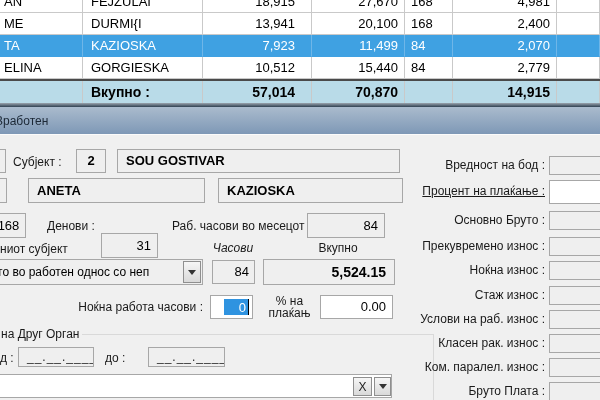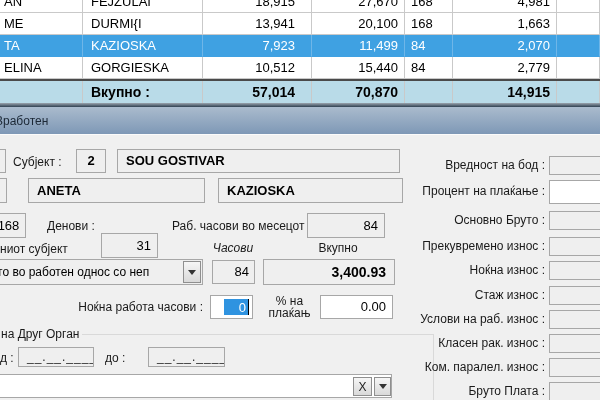--- a/index.html
+++ b/index.html
@@ -70,21 +70,21 @@
             <div class="c c5">168</div>
             <div class="c c6">4,981</div>
             <div class="c c7"></div>
           </div>
           <div class="trow">
             <div class="c c1">ME</div>
             <div class="c c2">DURMI{I</div>
             <div class="c c3">13,941</div>
             <div class="c c4">20,100</div>
             <div class="c c5">168</div>
-            <div class="c c6">1,663</div>
+            <div class="c c6">2,400</div>
             <div class="c c7"></div>
           </div>
           <div class="trow selected">
             <div class="c c1">TA</div>
             <div class="c c2">KAZIOSKA</div>
             <div class="c c3">7,923</div>
             <div class="c c4">11,499</div>
             <div class="c c5">84</div>
             <div class="c c6">2,070</div>
             <div class="c c7"></div>
@@ -138,21 +138,21 @@
     <div class="lbl tc" style="left:208px; top:106px; width:50px;font-style:italic;">Часови</div>
     <div class="lbl tc" style="left:313px; top:106px; width:50px;">Вкупно</div>
 
     <div class="fbox" style="left:-20px; top:124px; width:223px; height:26px; line-height:24px; padding-left:3px; font-size:12px;">
       <span>нато во работен однос со неп</span>
     </div>
     <div class="dbtn" style="left:183px; top:126px; width:18px; height:22px;">
       <div class="arr"></div>
     </div>
     <div class="fbox tr" style="left:212px; top:125px; width:43px; height:24px; line-height:22px; padding-right:5px;">84</div>
-    <div class="fbox bold tr" style="left:263px; top:124px; width:132px; height:26px; line-height:24px; padding-right:8px; font-size:14px;">3,400.93</div>
+    <div class="fbox bold tr" style="left:263px; top:124px; width:132px; height:26px; line-height:24px; padding-right:8px; font-size:14px;">5,524.15</div>
 
     <div class="lbl tr" style="left:60px; top:165px; width:143px;">Ноќна работа часови :</div>
     <div class="fbox white" style="left:210px; top:160px; width:43px; height:24px;">
       <div class="sel">0</div>
       <div class="caret"></div>
     </div>
     <div class="pctlbl" style="left:262px; top:160px; width:55px;">
       <span>% на</span><br>
       <span>плаќањ</span>
     </div>
@@ -167,21 +167,21 @@
 
     <div class="fbox white" style="left:-20px; top:239px; width:412px; height:24px;"></div>
     <div class="dbtn" style="left:353px; top:242px; width:19px; height:19px; font-size:12px; color:#222;">X</div>
     <div class="dbtn" style="left:374px; top:242px; width:17px; height:19px;">
       <div class="arr"></div>
     </div>
 
     <div id="right-fields">
         <div class="rf-label" style="top: 23px;">Вредност на бод :</div>
         <div class="rf-box" style="top: 21px; height: 19px;"></div>
-        <div class="rf-label" style="top: 49px;">Процент на плаќање :</div>
+        <div class="rf-label" style="top: 49px; text-decoration: underline;">Процент на плаќање :</div>
         <div class="rf-box white" style="top: 45px; height: 24px;"></div>
         <div class="rf-label" style="top: 78px;">Основно Бруто :</div>
         <div class="rf-box" style="top: 76px; height: 19px;"></div>
         <div class="rf-label" style="top: 104px;">Прекувремено износ :</div>
         <div class="rf-box" style="top: 102px; height: 19px;"></div>
         <div class="rf-label" style="top: 128px;">Ноќна износ :</div>
         <div class="rf-box" style="top: 126px; height: 19px;"></div>
         <div class="rf-label" style="top: 153px;">Стаж износ :</div>
         <div class="rf-box" style="top: 151px; height: 19px;"></div>
         <div class="rf-label" style="top: 177px;">Услови на раб. износ :</div>

